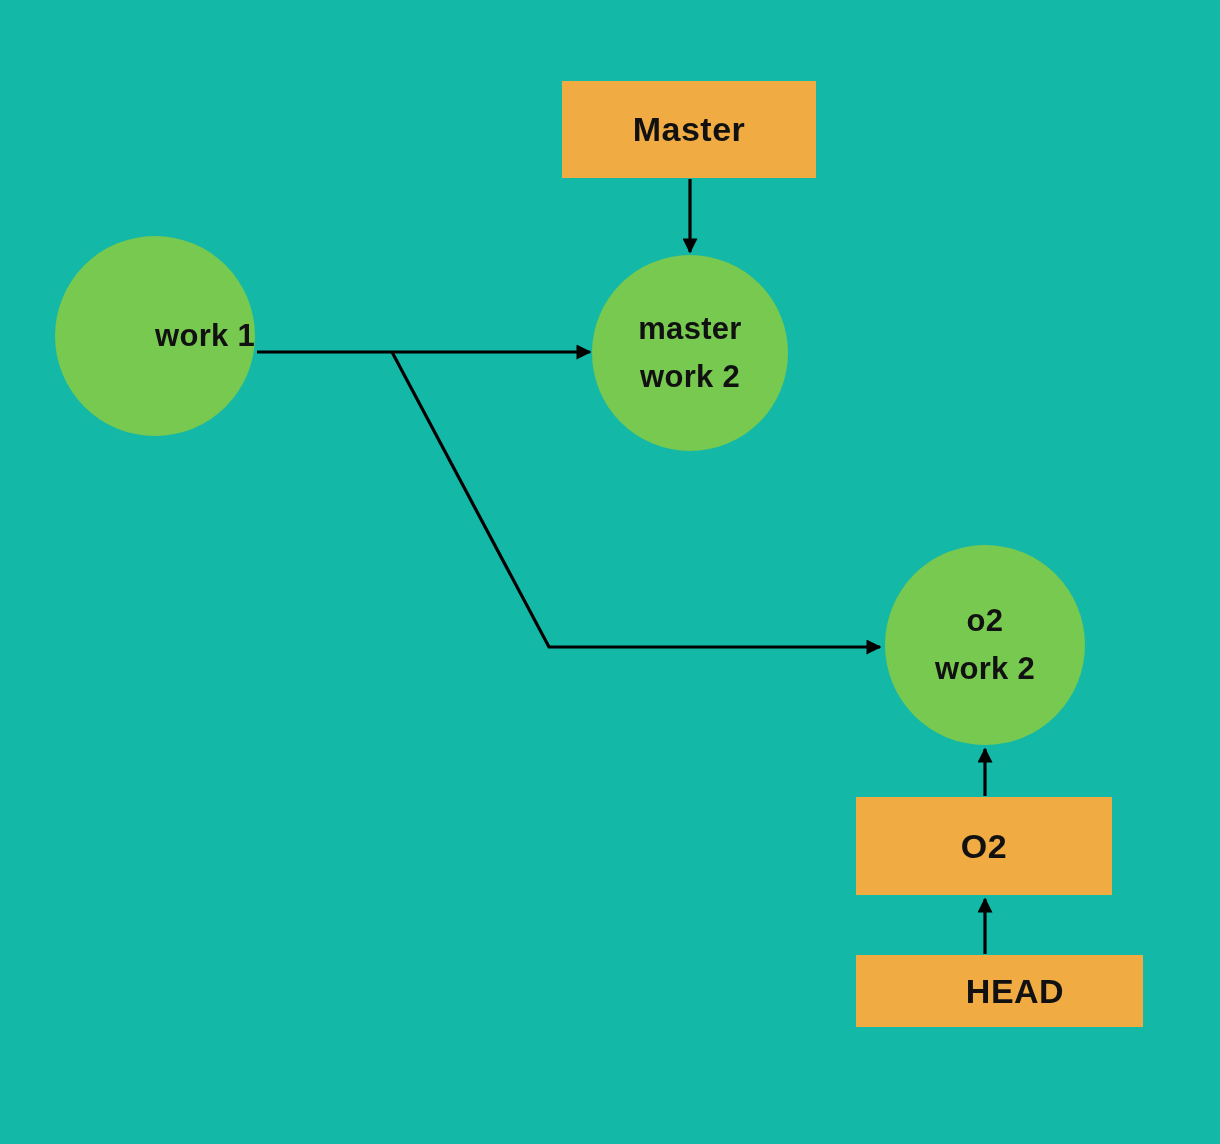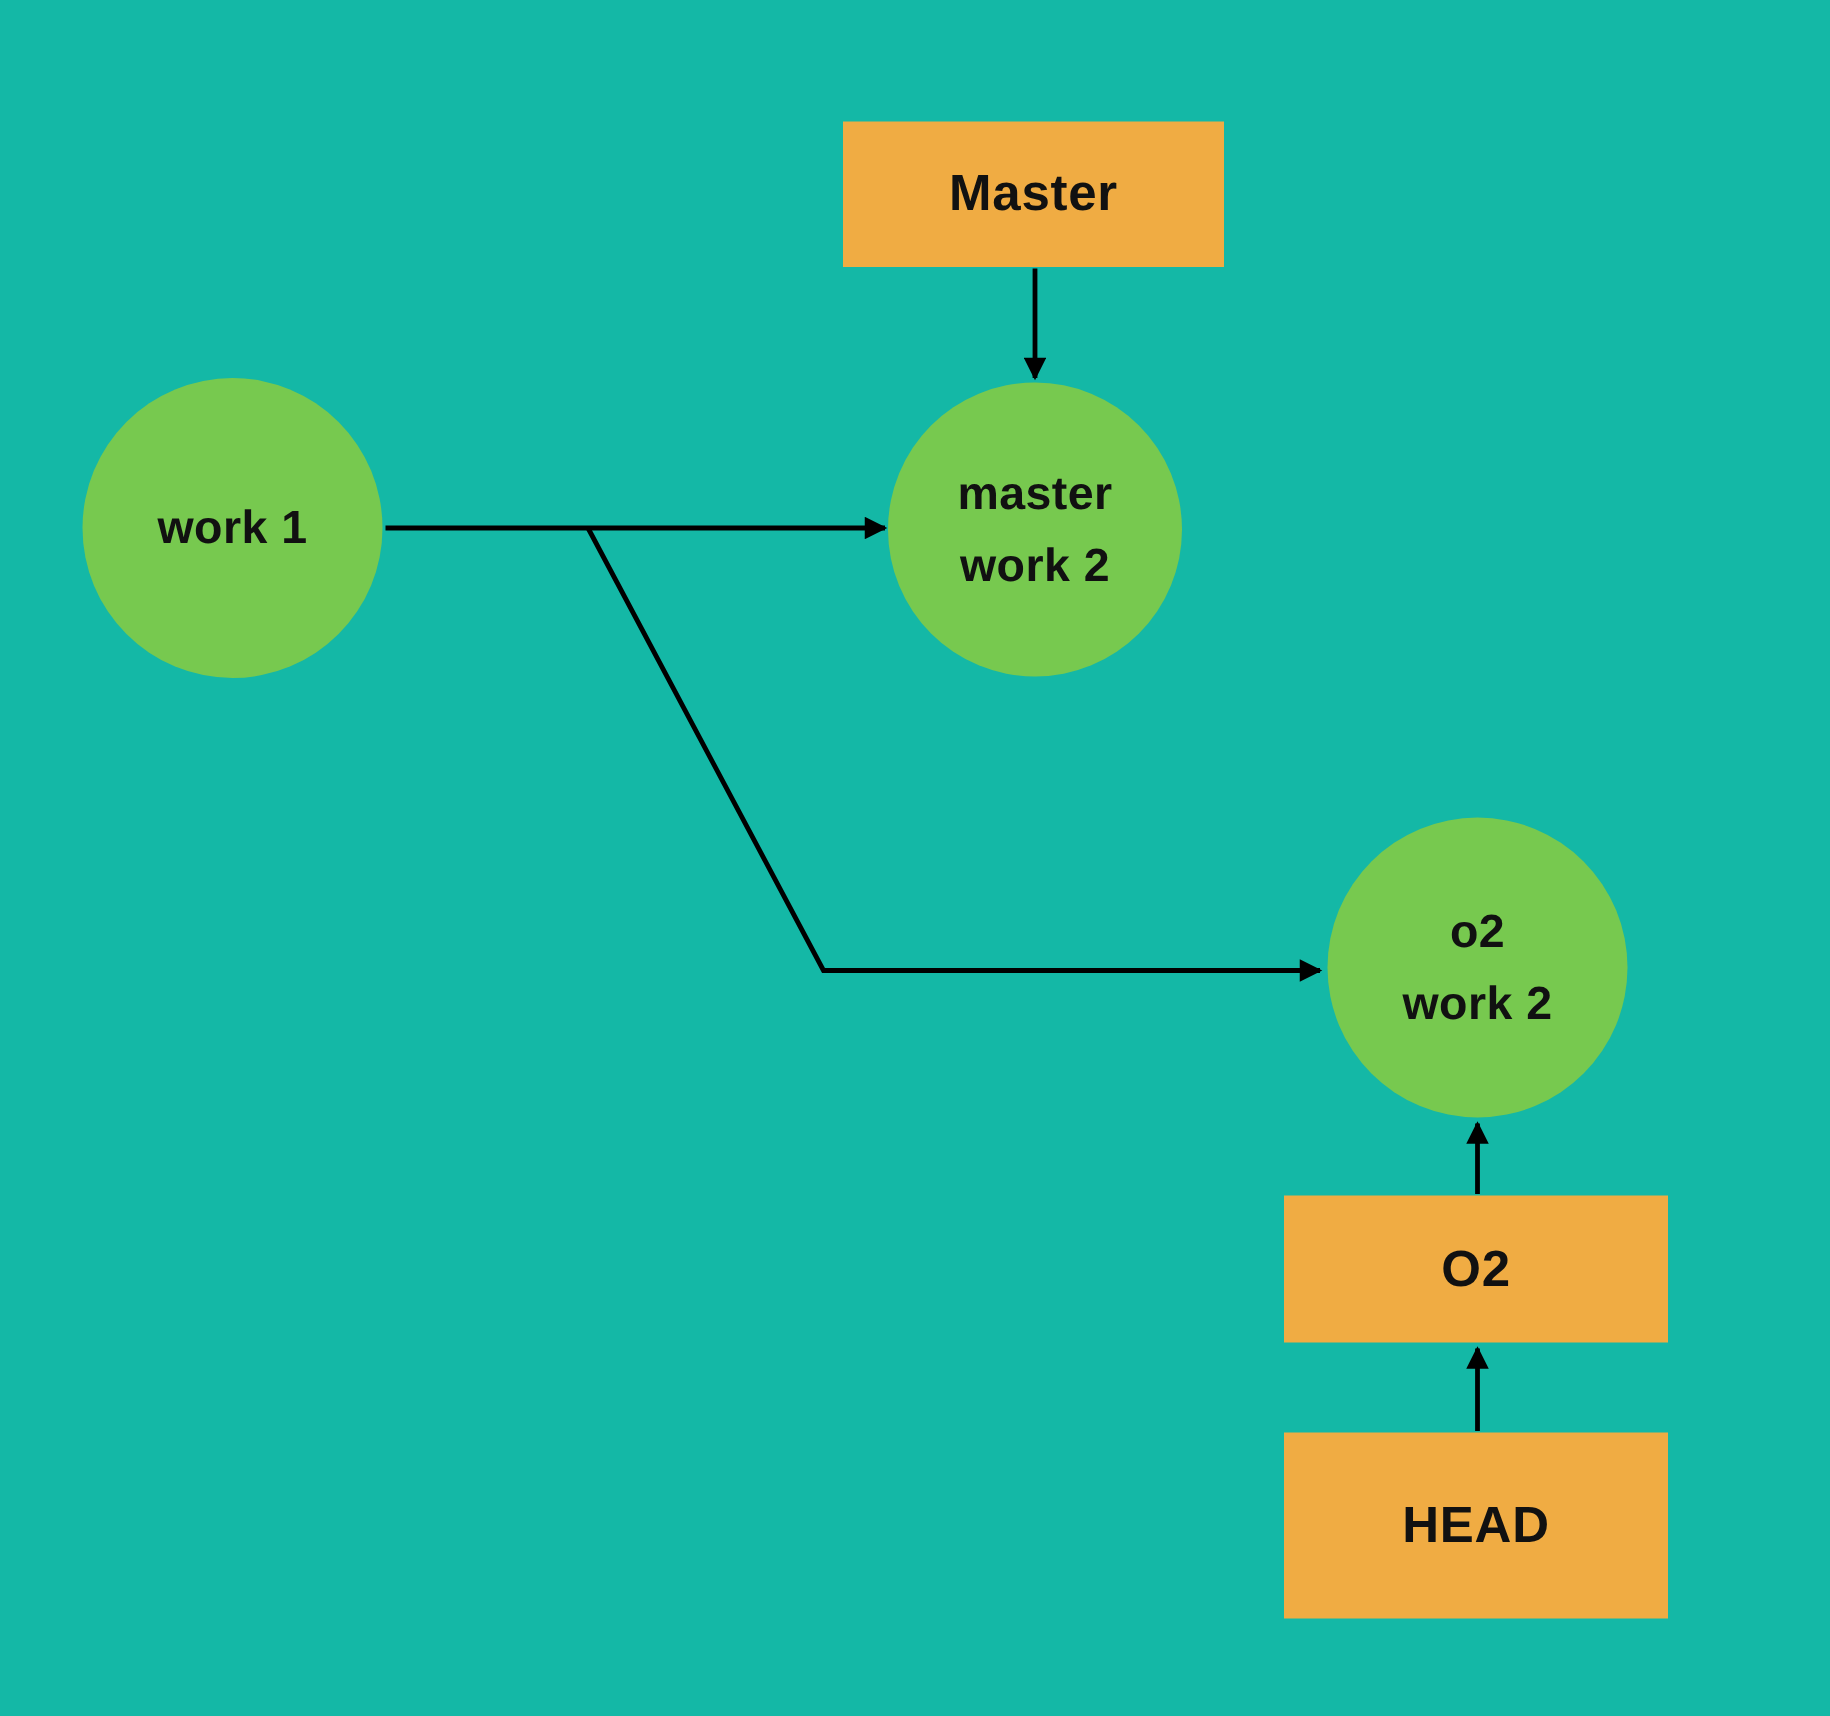--- a/index.html
+++ b/index.html
@@ -44,23 +44,23 @@
     align-items: center;
     justify-content: center;
     text-align: center;
     font-size: 31px;
     font-weight: 600;
     line-height: 1.55;
     letter-spacing: 0.3px;
   }
   #box-master { left: 562px; top: 81px;  width: 254px; height: 97px; }
   #box-o2     { left: 856px; top: 797px; width: 256px; height: 98px; }
-  #box-head   { left: 856px; top: 955px; width: 256px; height: 124px; }
+  #box-head   { left: 856px; top: 955px; width: 256px; height: 72px; padding-left: 31px; }
 
-  #circle-work1        { left: 55px;  top: 252px; width: 200px; height: 200px; }
+  #circle-work1        { left: 55px;  top: 236px; width: 200px; height: 200px; align-items: flex-end; }
   #circle-master-work2 { left: 592px; top: 255px; width: 196px; height: 196px; }
   #circle-o2-work2     { left: 885px; top: 545px; width: 200px; height: 200px; }
 </style>
 </head>
 <body>
 
 <div class="canvas">
 
   <svg class="edges-layer" width="1220" height="1144" viewBox="0 0 1220 1144" xmlns="http://www.w3.org/2000/svg">
     <defs>

